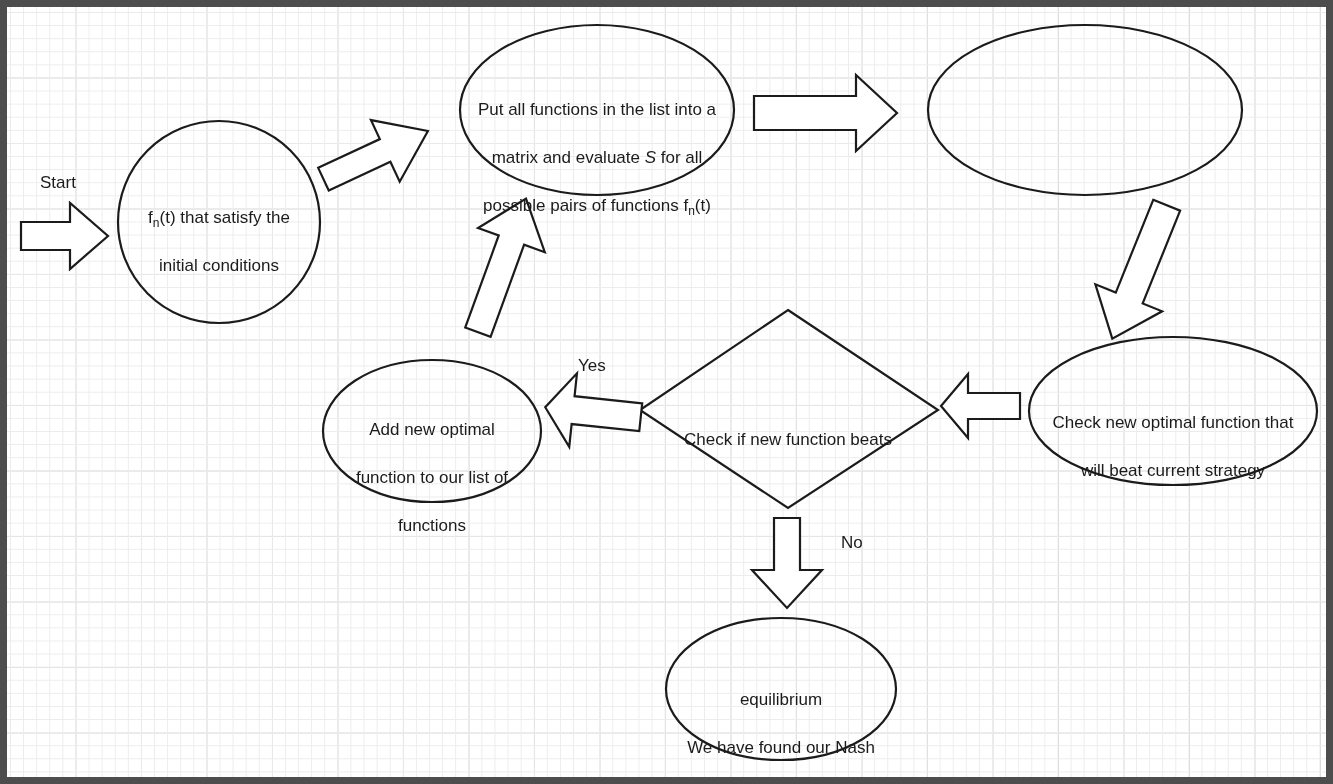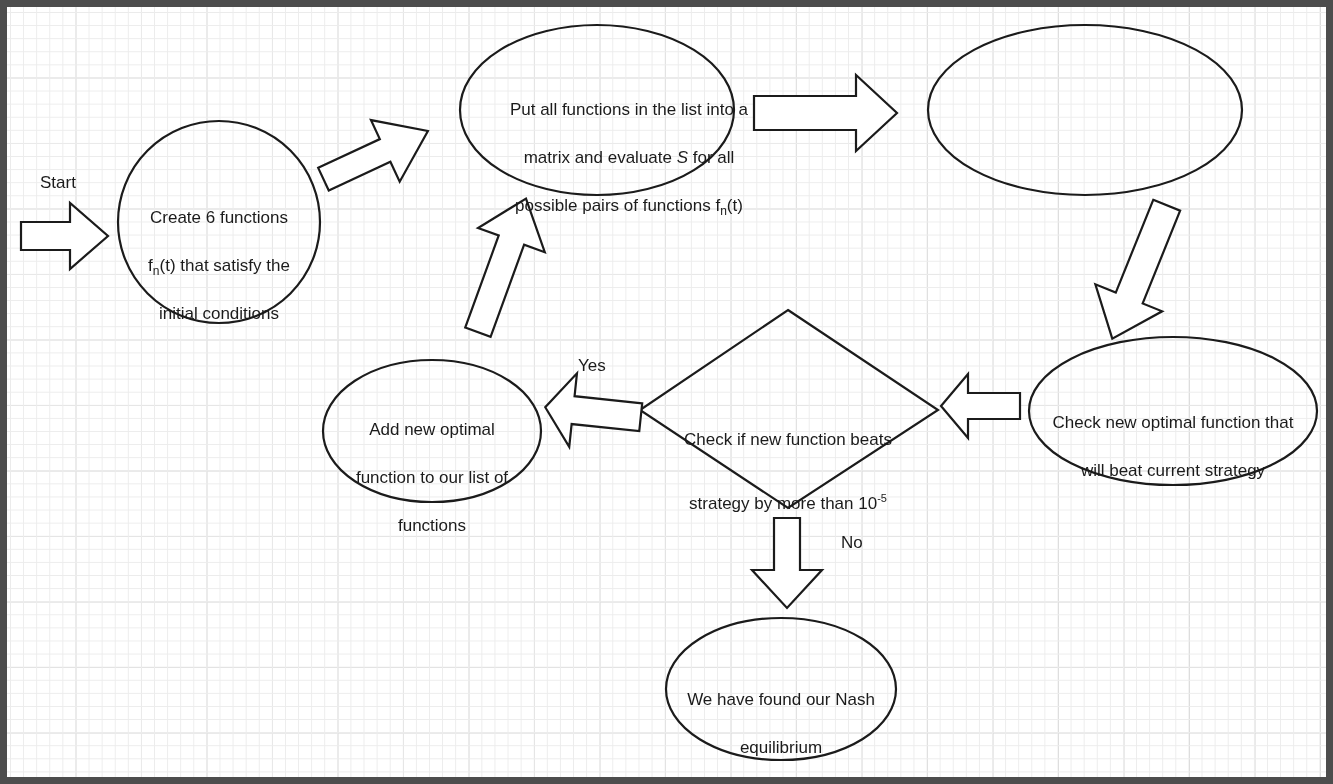--- a/index.html
+++ b/index.html
@@ -129,51 +129,49 @@
 
       <g transform="rotate(20 500 270)">
         <path d="M 487 336 L 514 336 L 514 238 L 536 238 L 500 194 L 465 238 L 487 238 Z"></path>
       </g>
 
       <path d="M 774 518 L 800 518 L 800 570 L 822 570 L 787 608 L 752 570 L 774 570 Z"></path>
     </g>
   </svg>
 
   <div class="node-label" style="left:119px; top:182px; width:200px;">
-    <span class="lbl-line">Create 6 functions</span>
     <span class="lbl-line"><span>f</span><sub>n</sub><span>(t) that satisfy the</span></span>
     <span class="lbl-line">initial conditions</span>
   </div>
 
-  <div class="node-label" style="left:457px; top:74px; width:280px;padding-left:32px;">
+  <div class="node-label" style="left:457px; top:74px; width:280px;">
     <span class="lbl-line">Put all functions in the list into a</span>
     <span class="lbl-line"><span>matrix and evaluate </span><i>S</i><span> for all</span></span>
     <span class="lbl-line"><span>possible pairs of functions f</span><sub>n</sub><span>(t)</span></span>
   </div>
 
 
   <div class="node-label" style="left:1033px; top:387px; width:280px;">
     <span class="lbl-line">Check new optimal function that</span>
     <span class="lbl-line">will beat current strategy</span>
   </div>
 
   <div class="node-label" style="left:653px; top:392px; width:270px; line-height:32px;">
     <span class="lbl-line">Check if new function beats</span>
-    <span class="lbl-line"><span>strategy by more than 10</span><sup>-5</sup></span>
   </div>
 
   <div class="node-label" style="left:337px; top:394px; width:190px;">
     <span class="lbl-line">Add new optimal</span>
     <span class="lbl-line">function to our list of</span>
     <span class="lbl-line">functions</span>
   </div>
 
   <div class="node-label" style="left:661px; top:664px; width:240px;">
+    <span class="lbl-line">equilibrium</span>
     <span class="lbl-line">We have found our Nash</span>
-    <span class="lbl-line">equilibrium</span>
   </div>
 
   <div class="edge-label" style="left:40px; top:173px;">Start</div>
 
   <div class="edge-label" style="left:578px; top:356px;">Yes</div>
 
   <div class="edge-label" style="left:825px; top:533px;margin-left:16px;">No</div>
 
   <div id="frame"></div>
 </div>

